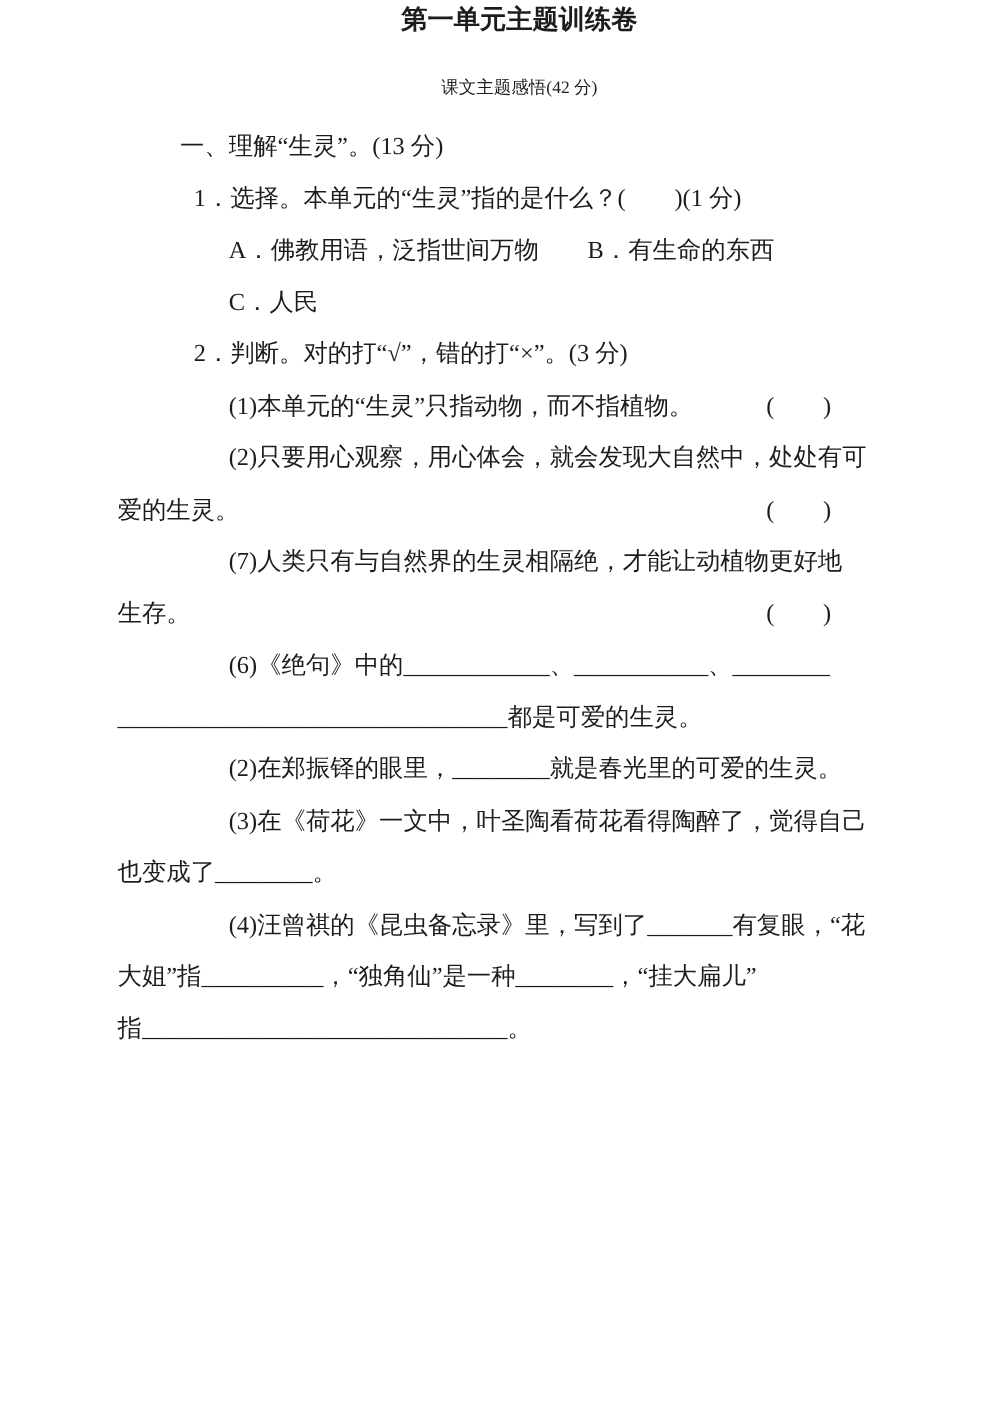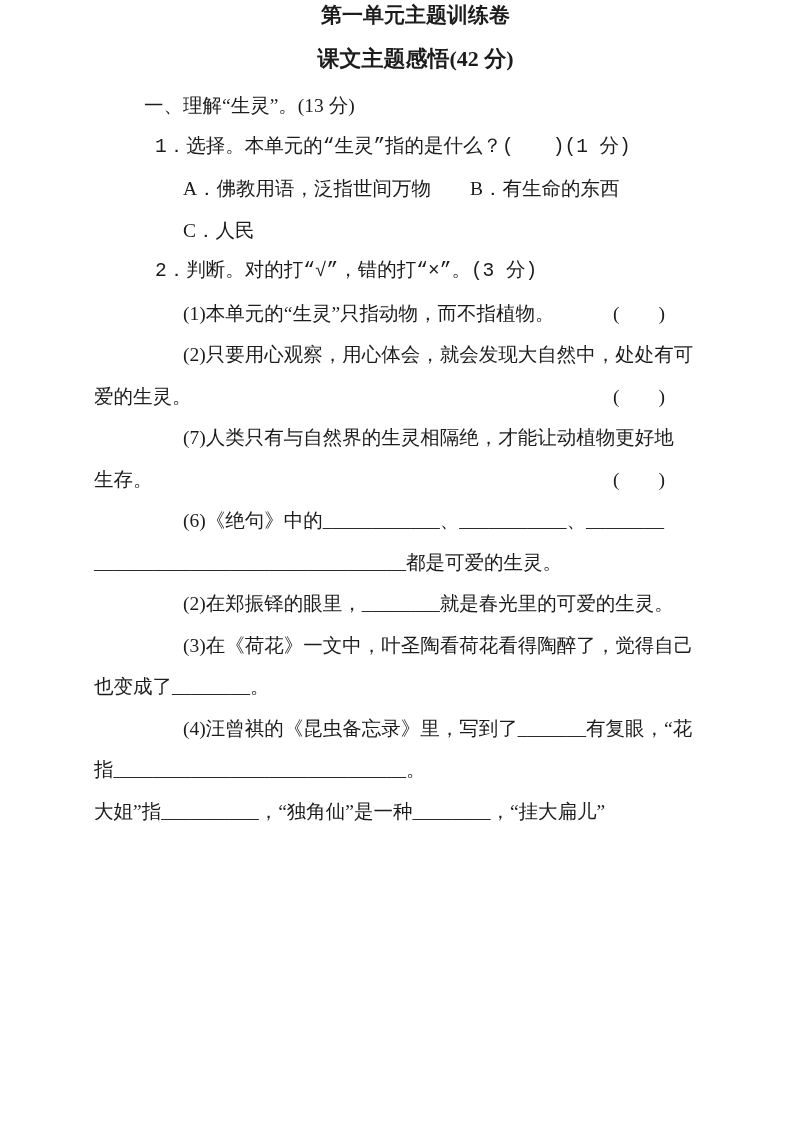--- a/index.html
+++ b/index.html
@@ -21,38 +21,38 @@
     width: 521px;
     text-align: center;
   }
   .doc-title {
     font-size: 21px;
     font-weight: bold;
     line-height: 30px;
     white-space: pre;
   }
   .doc-subtitle {
-    font-size: 22px;
-    font-weight: bold;
+    font-size: 14px;
+    font-weight: normal;
     line-height: 30px;
-    margin-top: 14px;
+    margin-top: 26px;
     white-space: pre;
   }
   .body-lines {
     margin-top: 11px;
   }
   .line {
     position: relative;
     height: 41.5px;
     line-height: 41.5px;
     font-size: 19.5px;
     white-space: pre;
   }
   .L0 { padding-left: 120px; margin-left: 24px; }
-  .L1 { padding-left: 155px; font-family: Liberation Mono, monospace; }
+  .L1 { padding-left: 155px; }
   .L2 { padding-left: 183px; }
   .L3 { padding-left: 94px; }
   .answer {
     position: absolute;
     left: 613px;
     top: 0;
     white-space: pre;
   }
 </style>
 </head>
@@ -75,17 +75,17 @@
     <div class="line L2"><span>(2)只要用心观察，用心体会，就会发现大自然中，处处有可</span></div>
     <div class="line L3"><span>爱的生灵。</span><span class="answer">(　　)</span></div>
     <div class="line L2"><span>(7)人类只有与自然界的生灵相隔绝，才能让动植物更好地</span></div>
     <div class="line L3"><span>生存。</span><span class="answer">(　　)</span></div>
     <div class="line L2"><span>(6)《绝句》中的____________、___________、________</span></div>
     <div class="line L3"><span>________________________________都是可爱的生灵。</span></div>
     <div class="line L2"><span>(2)在郑振铎的眼里，________就是春光里的可爱的生灵。</span></div>
     <div class="line L2"><span>(3)在《荷花》一文中，叶圣陶看荷花看得陶醉了，觉得自己</span></div>
     <div class="line L3"><span>也变成了________。</span></div>
     <div class="line L2"><span>(4)汪曾祺的《昆虫备忘录》里，写到了_______有复眼，“花</span></div>
+    <div class="line L3"><span>大姐”指__________，“独角仙”是一种________，“挂大扁儿”</span></div>
     <div class="line L3"><span>指______________________________。</span></div>
-    <div class="line L3"><span>大姐”指__________，“独角仙”是一种________，“挂大扁儿”</span></div>
   </div>
 
 </div>
 
 </body></html>

